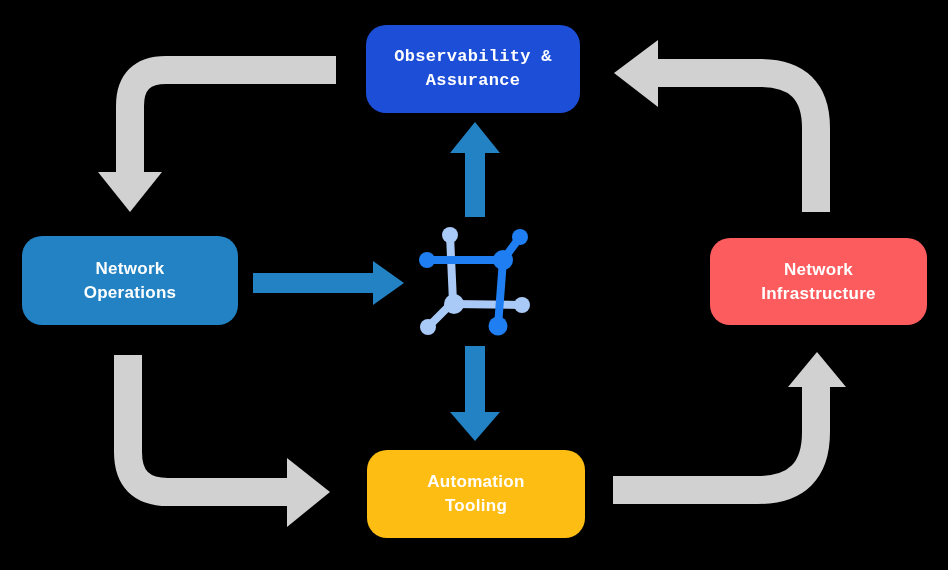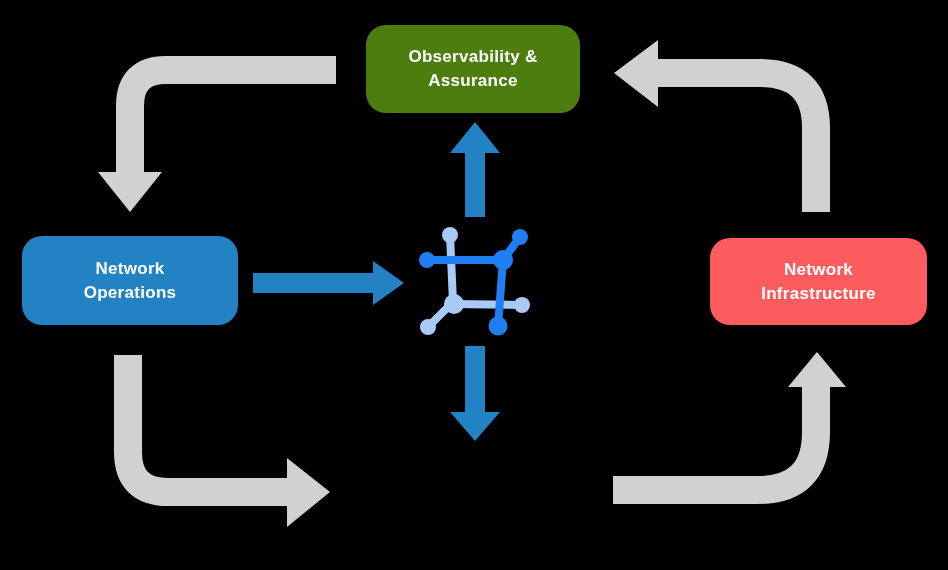--- a/index.html
+++ b/index.html
@@ -96,23 +96,25 @@
       </g>
       <g fill="#1F7FF2">
         <circle cx="12" cy="38" r="8"></circle>
         <circle cx="105" cy="15" r="8"></circle>
         <circle cx="83" cy="104" r="9.5"></circle>
         <circle cx="88" cy="38" r="10"></circle>
       </g>
     </g>
   </svg>
 
-  <div class="node node-observability" style="background-color: #4d7c0f;">Observability &amp;
+  <div class="node node-observability" style="background-color: #1d4ed8; font-family: Liberation Mono, monospace;">Observability &amp;
 Assurance</div>
 
   <div class="node node-operations" style="background-color: rgb(34, 130, 195);">Network
 Operations</div>
 
   <div class="node node-infrastructure" style="background-color: rgb(253, 92, 95);">Network
 Infrastructure</div>
 
+  <div class="node node-automation" style="background-color: rgb(254, 189, 18);">Automation
+Tooling</div>
 
 </div>
 
 </body></html>

